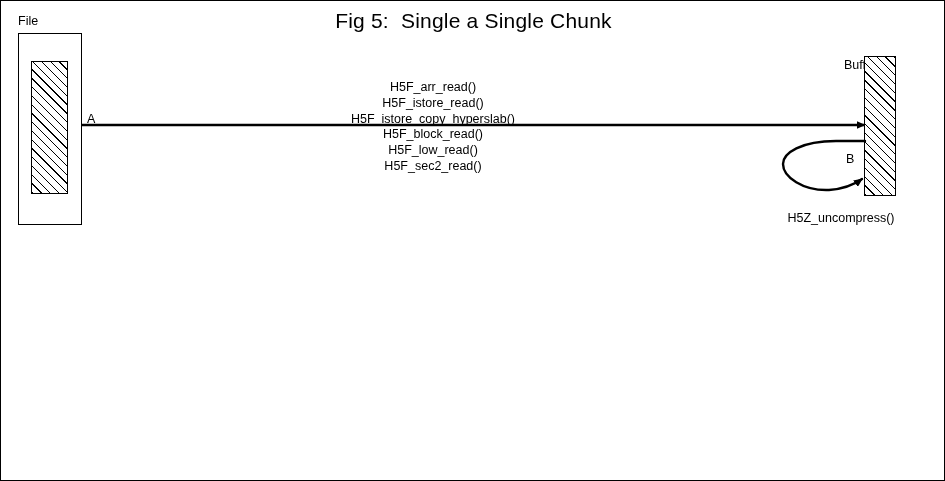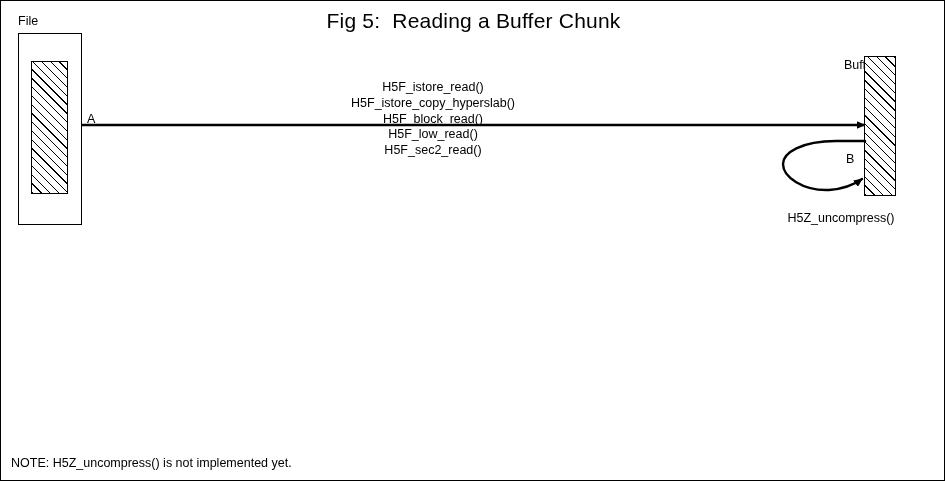--- a/index.html
+++ b/index.html
@@ -147,38 +147,39 @@
     top: 455px;
     font-size: 12.5px;
     white-space: nowrap;
   }
 </style>
 </head>
 <body>
 
 <div id="canvas">
 
-  <div id="diagram-title">Fig 5:  Reading a Buffer Chunk</div>
+  <div id="diagram-title">Fig 5:  Single a Single Chunk</div>
 
   <div id="file-caption" class="box-caption">File</div>
   <div id="file-box"></div>
   <div id="file-chunk" class="hatched"></div>
 
   <div id="label-a" class="point-label">A</div>
 
   <svg id="main-arrow" viewBox="0 0 786 22">
     <defs>
       <marker id="arrowhead-main" markerWidth="9" markerHeight="8" refX="8.5" refY="4" orient="auto" markerUnits="userSpaceOnUse">
         <path d="M0,0 L9,4 L0,8 Z" fill="#000000"></path>
       </marker>
     </defs>
     <line x1="0" y1="10" x2="783" y2="10" stroke="#000000" stroke-width="2.4" marker-end="url(#arrowhead-main)"></line>
   </svg>
 
   <div id="call-stack">
+    <span class="call-line">H5F_arr_read()</span>
     <span class="call-line">H5F_istore_read()</span>
     <span class="call-line">H5F_istore_copy_hyperslab()</span>
     <span class="call-line">H5F_block_read()</span>
     <span class="call-line">H5F_low_read()</span>
     <span class="call-line">H5F_sec2_read()</span>
   </div>
 
   <div id="buffer-caption" class="box-caption">Buffer</div>
   <div id="buffer-block" class="hatched"></div>
 
@@ -188,15 +189,14 @@
         <path d="M0,0 L9,4 L0,8 Z" fill="#000000"></path>
       </marker>
     </defs>
     <path d="M 84 10 L 55 10 C 20 10 2 22 2 33 C 2 46 22 60 48 59 C 62 58 74 53 81 48" fill="none" stroke="#000000" stroke-width="2.4" stroke-linecap="round" marker-end="url(#arrowhead-loop)"></path>
   </svg>
 
   <div id="label-b" class="point-label">B</div>
 
   <div id="loop-caption">H5Z_uncompress()</div>
 
-  <div id="footer-note">NOTE: H5Z_uncompress() is not implemented yet.</div>
 
 </div>
 
 </body></html>

